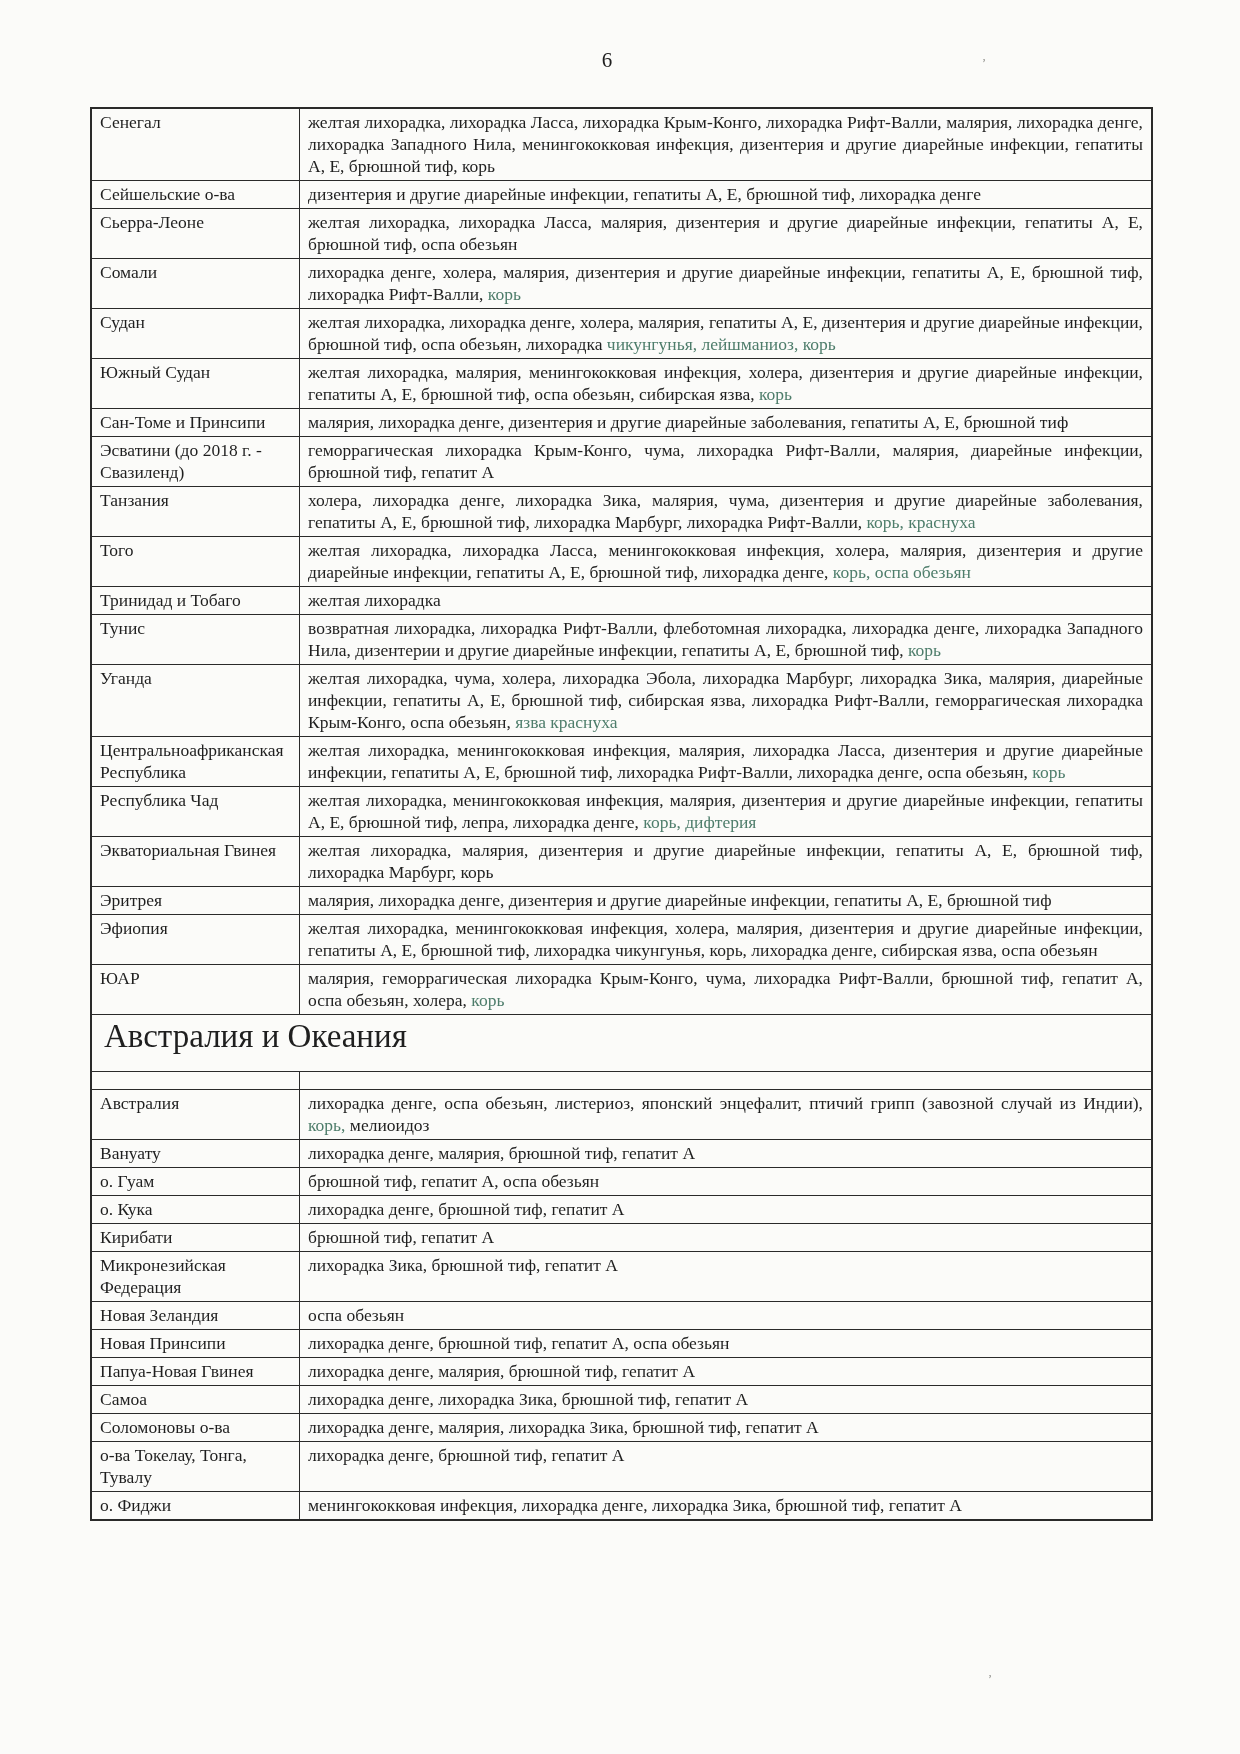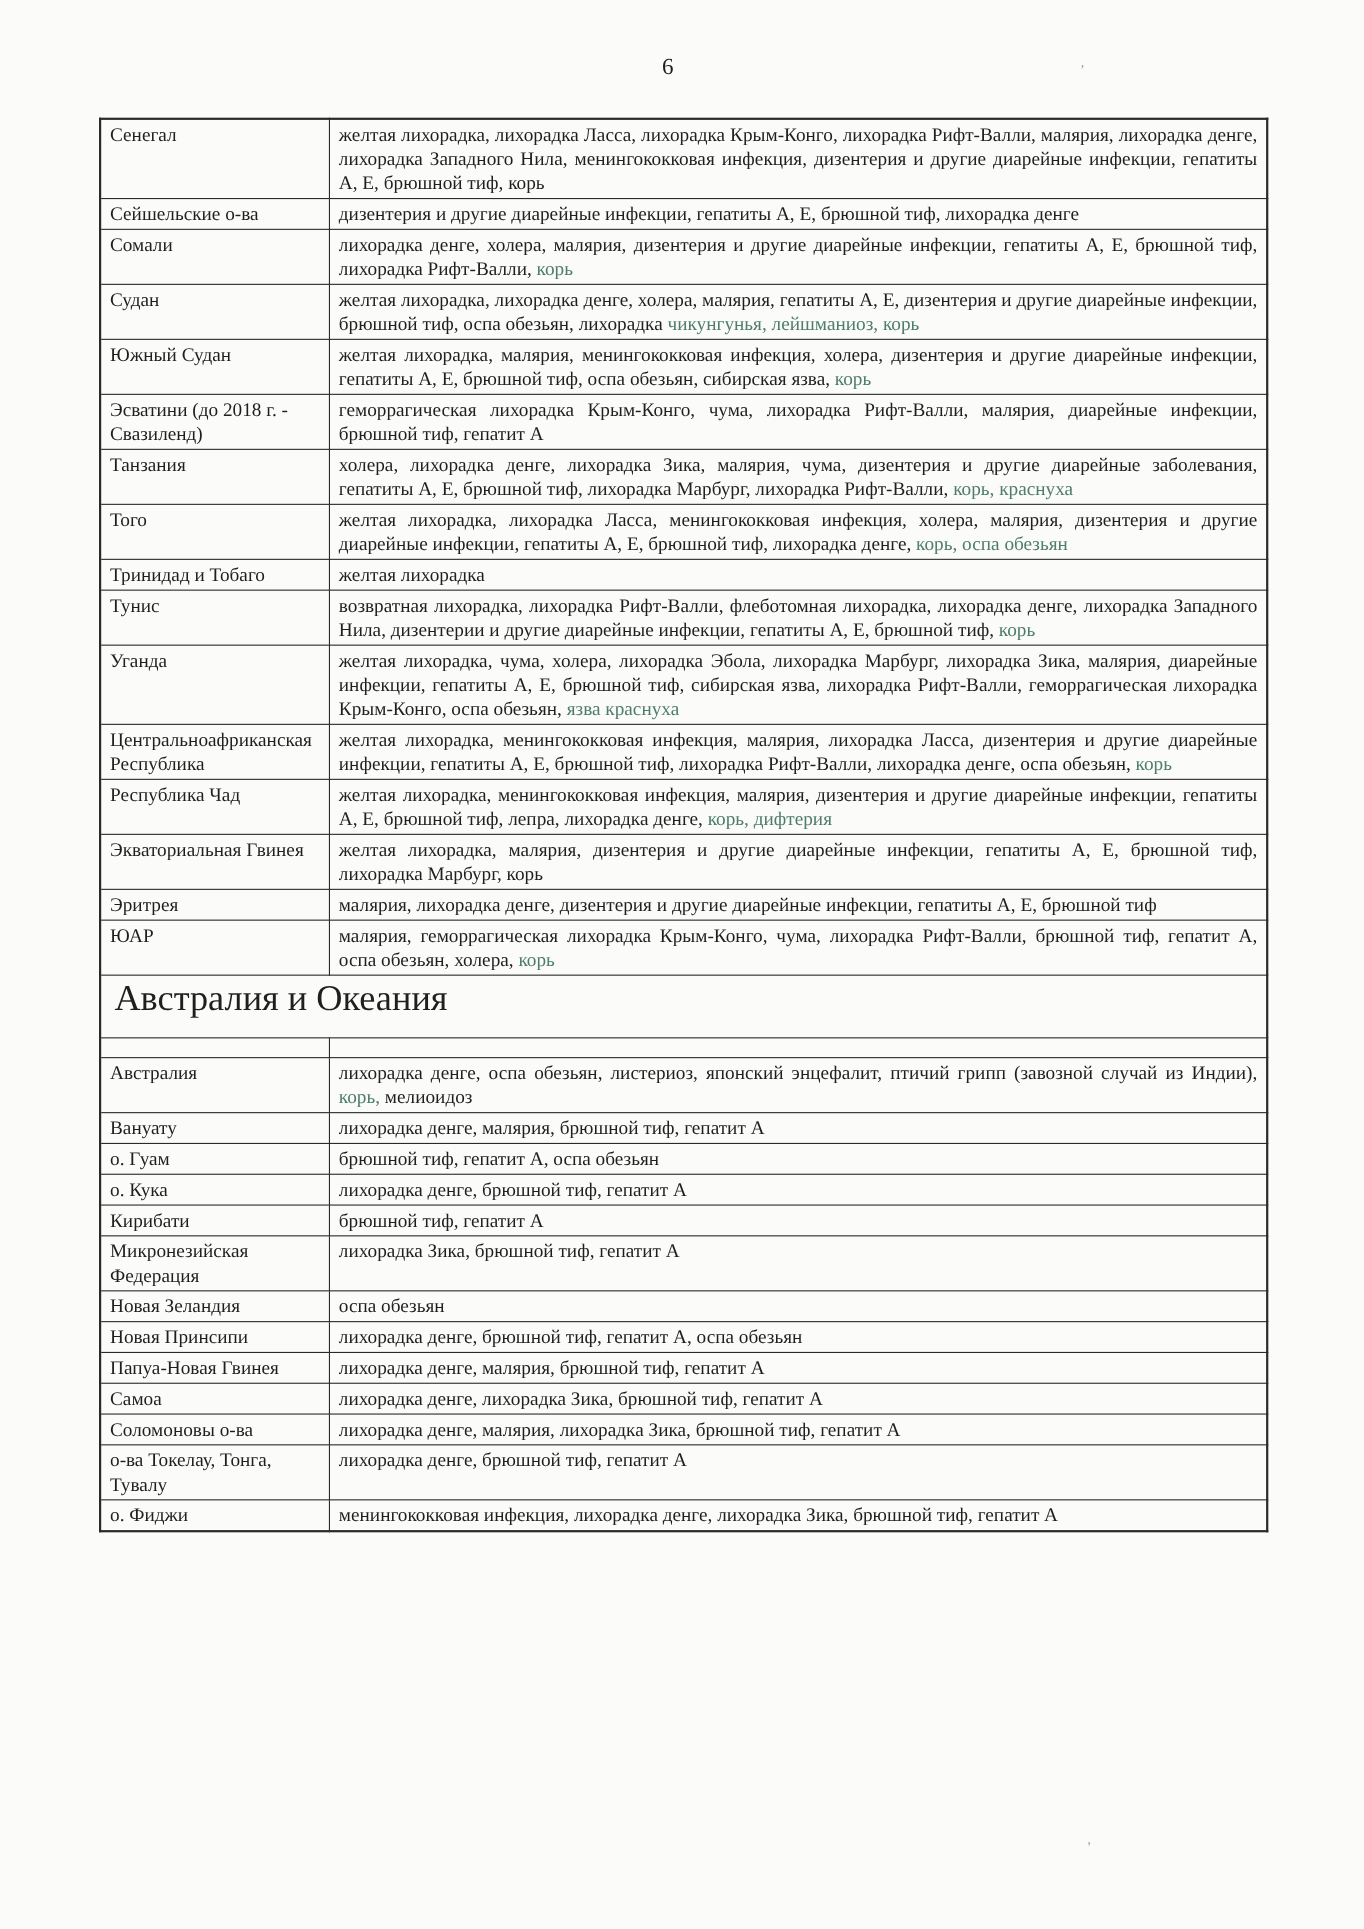--- a/index.html
+++ b/index.html
@@ -51,30 +51,38 @@
   <tbody>
       <tr>
         <td class="country">Сенегал</td>
         <td class="diseases"><span>желтая лихорадка, лихорадка Ласса, лихорадка Крым-Конго, лихорадка Рифт-Валли, малярия, лихорадка денге, лихорадка Западного Нила, менингококковая инфекция, дизентерия и другие диарейные инфекции, гепатиты А, Е, брюшной тиф, корь</span></td>
       </tr>
       <tr>
         <td class="country">Сейшельские о-ва</td>
         <td class="diseases"><span>дизентерия и другие диарейные инфекции, гепатиты А, Е, брюшной тиф, лихорадка денге</span></td>
       </tr>
       <tr>
+        <td class="country">Сьерра-Леоне</td>
+        <td class="diseases"><span>желтая лихорадка, лихорадка Ласса, малярия, дизентерия и другие диарейные инфекции, гепатиты А, Е, брюшной тиф, оспа обезьян</span></td>
+      </tr>
+      <tr>
         <td class="country">Сомали</td>
         <td class="diseases"><span>лихорадка денге, холера, малярия, дизентерия и другие диарейные инфекции, гепатиты А, Е, брюшной тиф, лихорадка Рифт-Валли, </span><span class="hl">корь</span></td>
       </tr>
       <tr>
         <td class="country">Судан</td>
         <td class="diseases"><span>желтая лихорадка, лихорадка денге, холера, малярия, гепатиты А, Е, дизентерия и другие диарейные инфекции, брюшной тиф, оспа обезьян, лихорадка </span><span class="hl">чикунгунья, лейшманиоз, корь</span></td>
       </tr>
       <tr>
         <td class="country">Южный Судан</td>
         <td class="diseases"><span>желтая лихорадка, малярия, менингококковая инфекция, холера, дизентерия и другие диарейные инфекции, гепатиты А, Е, брюшной тиф, оспа обезьян, сибирская язва, </span><span class="hl">корь</span></td>
+      </tr>
+      <tr>
+        <td class="country">Сан-Томе и Принсипи</td>
+        <td class="diseases"><span>малярия, лихорадка денге, дизентерия и другие диарейные заболевания, гепатиты А, Е, брюшной тиф</span></td>
       </tr>
       <tr>
         <td class="country">Эсватини (до 2018 г. - Свазиленд)</td>
         <td class="diseases"><span>геморрагическая лихорадка Крым-Конго, чума, лихорадка Рифт-Валли, малярия, диарейные инфекции, брюшной тиф, гепатит А</span></td>
       </tr>
       <tr>
         <td class="country">Танзания</td>
         <td class="diseases"><span>холера, лихорадка денге, лихорадка Зика, малярия, чума, дизентерия и другие диарейные заболевания, гепатиты А, Е, брюшной тиф, лихорадка Марбург, лихорадка Рифт-Валли, </span><span class="hl">корь, краснуха</span></td>
       </tr>
       <tr>
@@ -101,20 +109,24 @@
         <td class="country">Республика Чад</td>
         <td class="diseases"><span>желтая лихорадка, менингококковая инфекция, малярия, дизентерия и другие диарейные инфекции, гепатиты А, Е, брюшной тиф, лепра, лихорадка денге, </span><span class="hl">корь, дифтерия</span></td>
       </tr>
       <tr>
         <td class="country">Экваториальная Гвинея</td>
         <td class="diseases"><span>желтая лихорадка, малярия, дизентерия и другие диарейные инфекции, гепатиты А, Е, брюшной тиф, лихорадка Марбург, корь</span></td>
       </tr>
       <tr>
         <td class="country">Эритрея</td>
         <td class="diseases"><span>малярия, лихорадка денге, дизентерия и другие диарейные инфекции, гепатиты А, Е, брюшной тиф</span></td>
+      </tr>
+      <tr>
+        <td class="country">Эфиопия</td>
+        <td class="diseases"><span>желтая лихорадка, менингококковая инфекция, холера, малярия, дизентерия и другие диарейные инфекции, гепатиты А, Е, брюшной тиф, лихорадка чикунгунья, корь, лихорадка денге, сибирская язва, оспа обезьян</span></td>
       </tr>
       <tr>
         <td class="country">ЮАР</td>
         <td class="diseases"><span>малярия, геморрагическая лихорадка Крым-Конго, чума, лихорадка Рифт-Валли, брюшной тиф, гепатит А, оспа обезьян, холера, </span><span class="hl">корь</span></td>
       </tr>
       <tr>
         <td colspan="2" class="section-header">Австралия и Океания</td>
       </tr>
       <tr class="spacer-row">
         <td class="country"></td>

